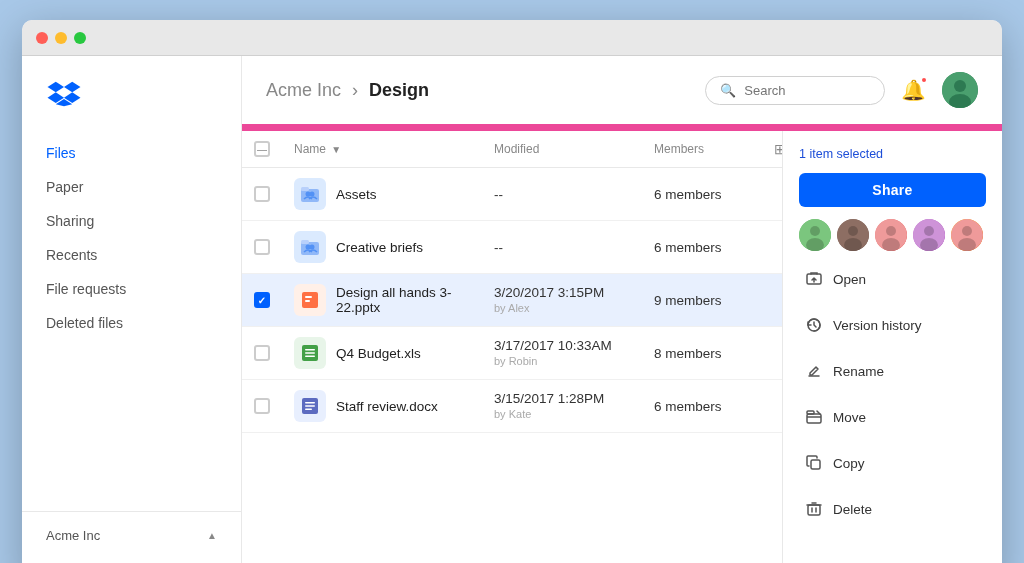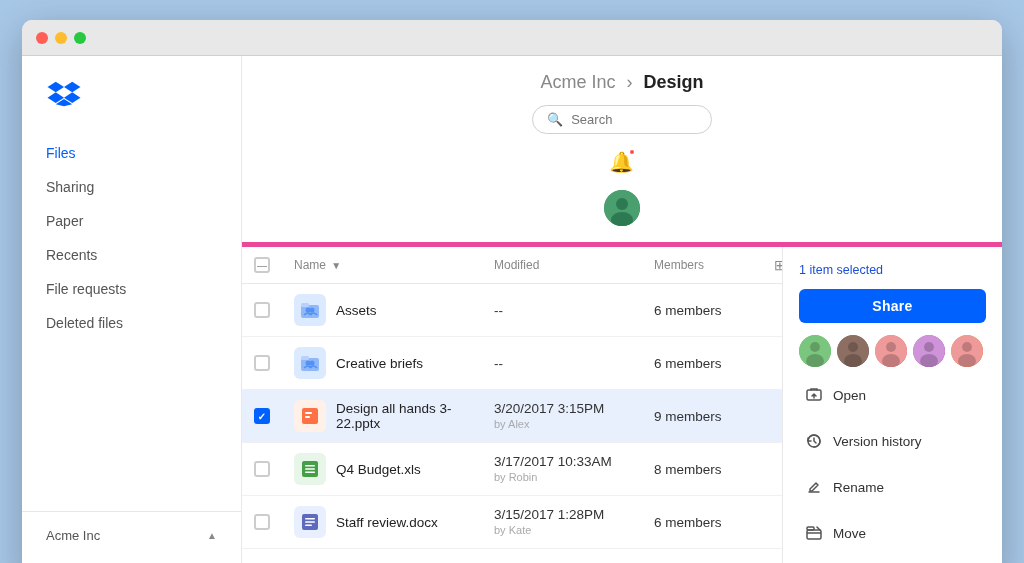--- a/index.html
+++ b/index.html
@@ -85,23 +85,22 @@
     .main-content {
       flex: 1;
       display: flex;
       flex-direction: column;
       overflow: hidden;
     }
     .top-bar {
       display: flex;
       align-items: center;
       padding: 16px 24px;
-      border-bottom: 5px solid #ec4899;
+      border-bottom: 7px solid #ec4899;
       gap: 12px;
-      flex-direction: column;
     }
     .breadcrumb {
       flex: 1;
       font-size: 18px;
       color: #333;
     }
     .breadcrumb-parent {
       color: #888;
       font-weight: 400;
     }
@@ -354,24 +353,24 @@
           <path d="M0 21.5L10 28L20 21.5L10 15L0 21.5Z" fill="#0061fe"></path>
           <path d="M40 21.5L30 28L20 21.5L30 15L40 21.5Z" fill="#0061fe"></path>
           <path d="M20 23L10 29.5L20 32L30 29.5L20 23Z" fill="#0061fe"></path>
         </svg>
       </div>
       <nav class="sidebar-nav">
         <div class="nav-item active">
           <span>Files</span>
         </div>
         <div class="nav-item">
+          <span>Paper</span>
+        </div>
+        <div class="nav-item">
           <span>Sharing</span>
-        </div>
-        <div class="nav-item">
-          <span>Paper</span>
         </div>
         <div class="nav-item">
           <span>Recents</span>
         </div>
         <div class="nav-item">
           <span>File requests</span>
         </div>
         <div class="nav-item">
           <span>Deleted files</span>
         </div>

